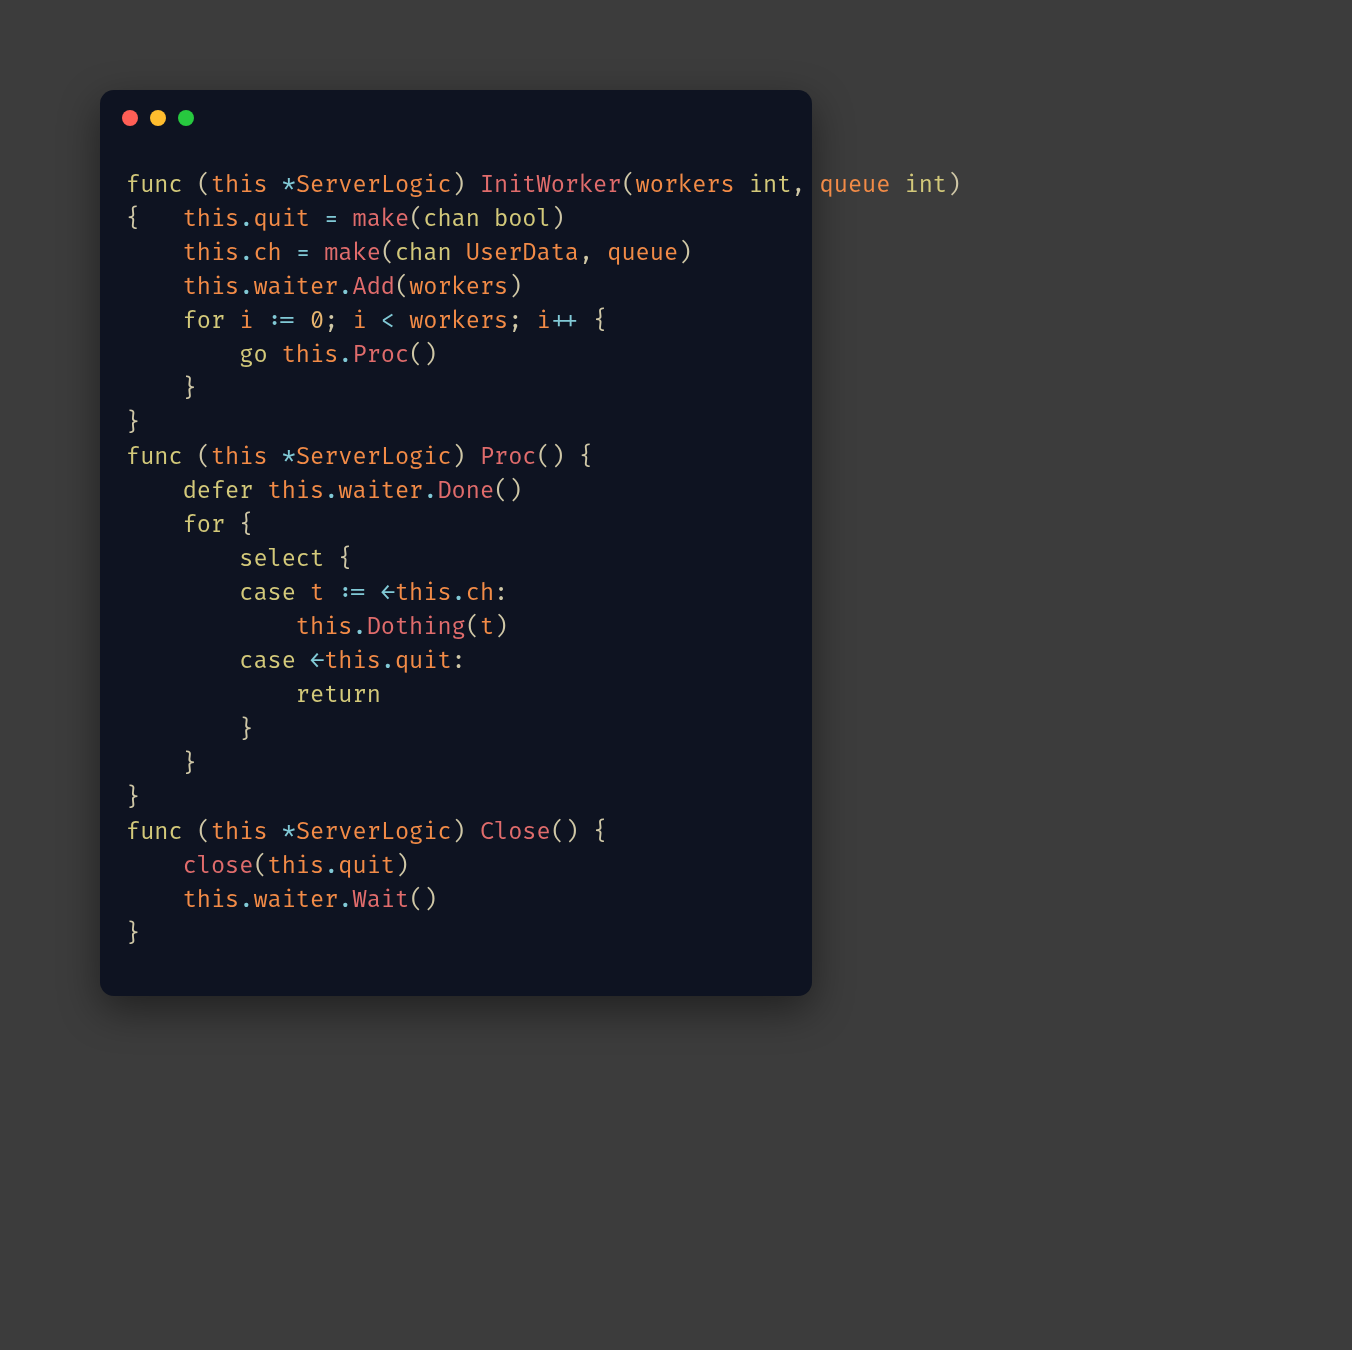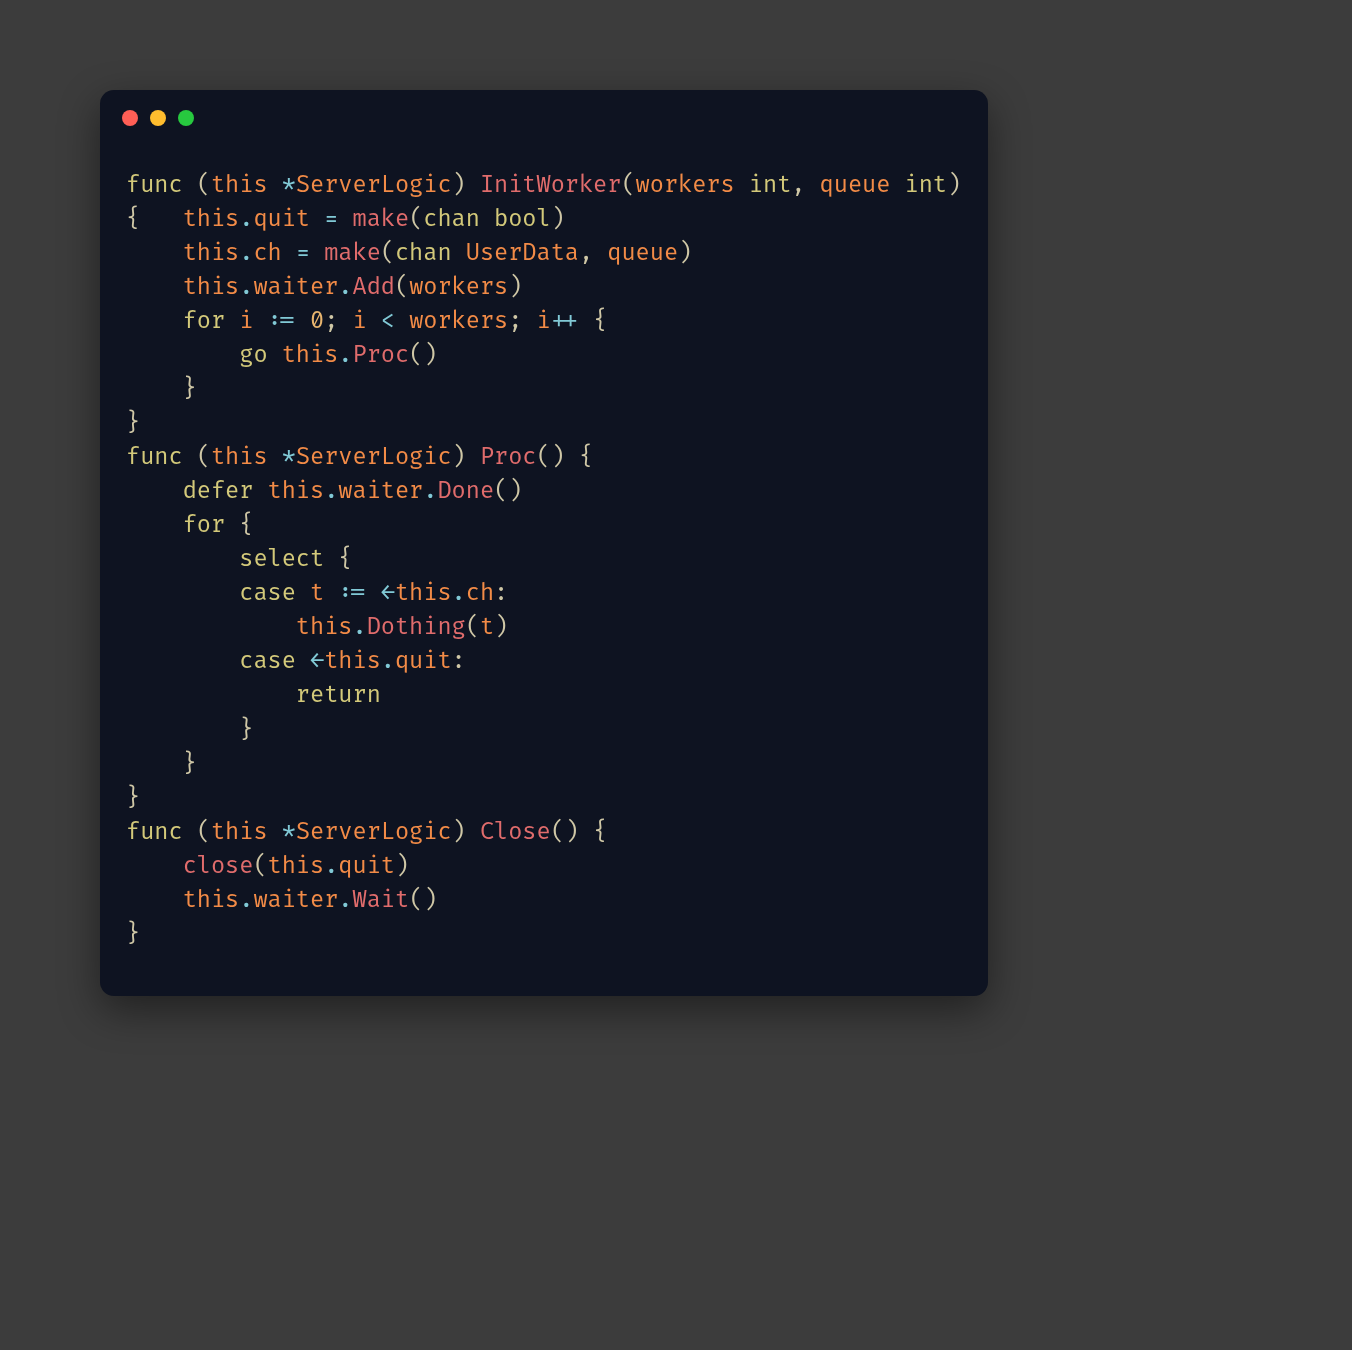--- a/index.html
+++ b/index.html
@@ -7,21 +7,21 @@
     padding: 0;
     width: 1352px;
     height: 1350px;
     background: #3c3c3c;
     overflow: hidden;
   }
   .window {
     position: absolute;
     left: 100px;
     top: 90px;
-    width: 888px;
+    width: 712px;
     background: #0e1321;
     border-radius: 14px;
     box-shadow: 0 14px 40px rgba(0,0,0,0.45);
     padding-bottom: 45px;
   }
   .titlebar {
     height: 56px;
     display: flex;
     align-items: center;
     padding-left: 22px;

